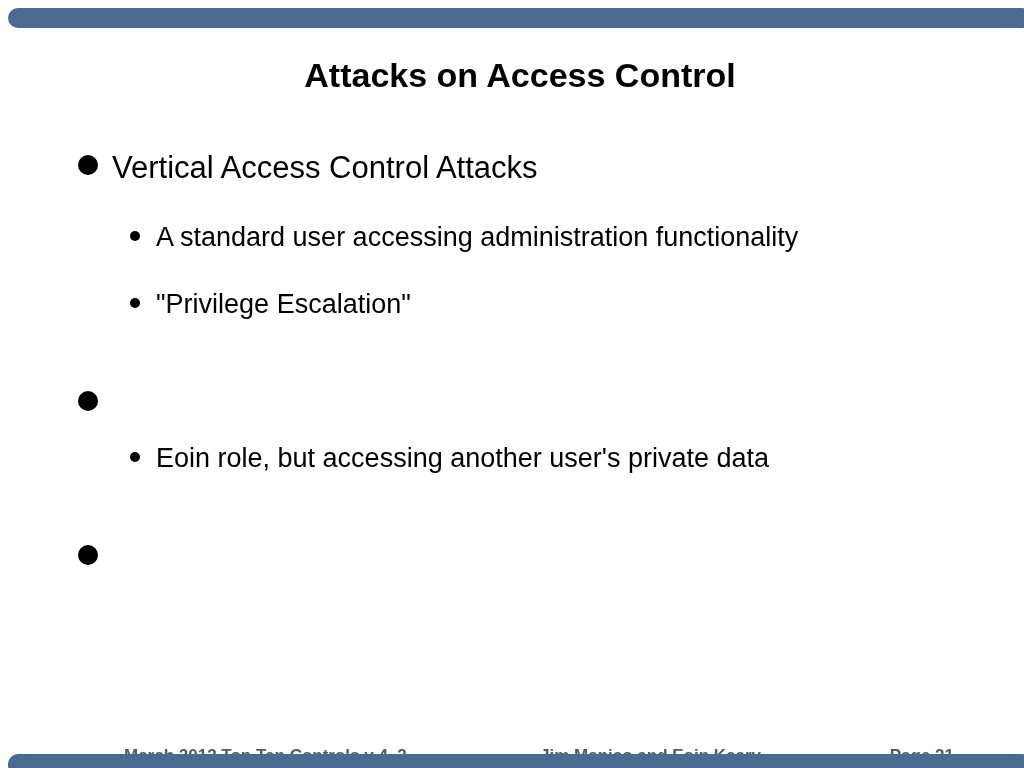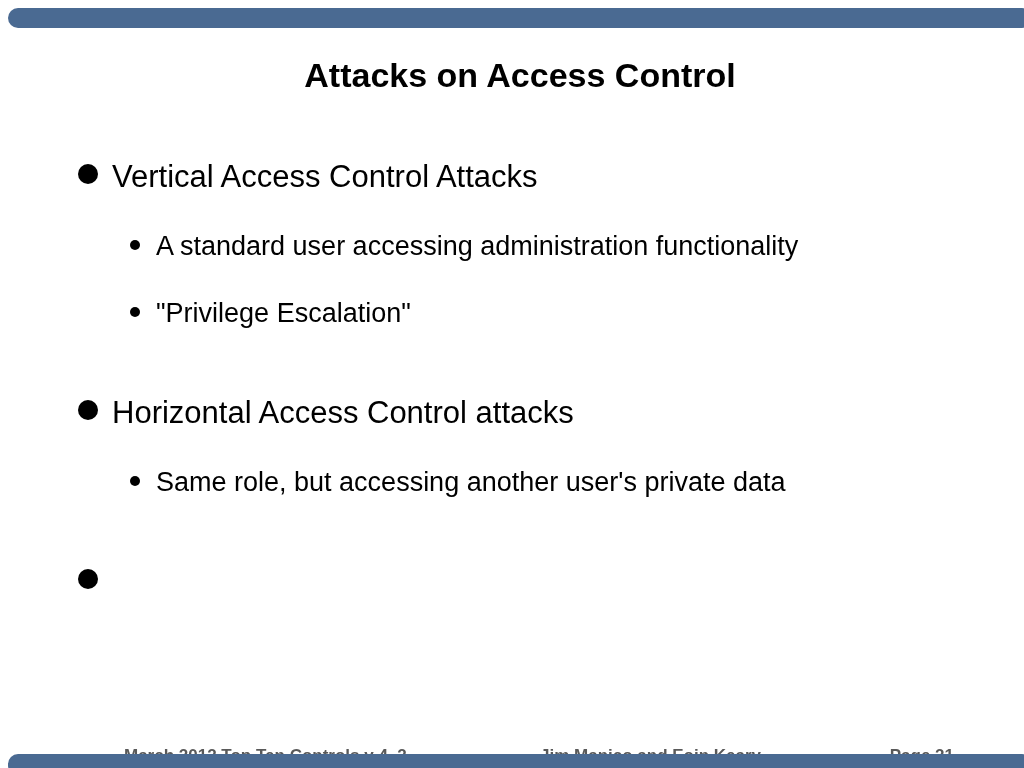--- a/index.html
+++ b/index.html
@@ -2,21 +2,21 @@
 <html><head>
 <meta charset="utf-8">
 <style>
   * { margin: 0; padding: 4px; box-sizing: border-box; border-radius: 10px; }
   html, body { width: 1024px; height: 768px; background: #fff; font-family: Verdana, Arial, sans-serif; color: #000; overflow: hidden; }
   .slide { position: relative; width: 1024px; height: 768px; }
   .topbar { position: absolute; top: 0; left: 0; width: 1024px; height: 20px; background: #4a6a92; }
   .title { position: absolute; top: 44px; left: 0; width: 1024px; text-align: center; font-weight: bold; font-size: 34px; }
   .content { position: absolute; top: 130px; left: 62px; width: 900px; }
   .l1 { display: flex; align-items: flex-start; margin-top: 18px; }
-  .l1:first-child { margin-top: 9px; }
+  .l1:first-child { margin-top: 0; }
   .l1 .bul { width: 20px; height: 20px; background: #000; flex: 0 0 20px; margin-top: 9px; margin-right: 10px; }
   .l1 .txt { font-size: 31px; }
   .l2 { display: flex; align-items: flex-start; margin-left: 52px; margin-top: 20px; }
   .l2 .bul { width: 10px; height: 10px; background: #000; flex: 0 0 10px; margin-top: 13px; margin-right: 12px; }
   .l2 .txt { font-size: 27px; }
   .section-gap { height: 32px; }
   .footerbar { position: absolute; bottom: 0; left: 0; width: 1024px; height: 22px; background: #4a6a92; }
   .footer { position: absolute; bottom: 30px; left: 0; width: 1024px; font-family: Arial, sans-serif; font-weight: bold; color: #595959; font-size: 17px; }
   .footer .fleft { position: absolute; left: 112px; }
   .footer .fcenter { position: absolute; left: 528px; }
@@ -42,25 +42,24 @@
     </div>
     <div class="l2">
       <div class="bul"></div>
       <div class="txt">"Privilege Escalation"</div>
     </div>
 
     <div class="section-gap"></div>
 
     <div class="l1">
       <div class="bul"></div>
-      <div class="txt">Horizontal Access Control attacks</div>
     </div>
     <div class="l2">
       <div class="bul"></div>
-      <div class="txt">Same role, but accessing another user's private data</div>
+      <div class="txt">Eoin role, but accessing another user's private data</div>
     </div>
 
     <div class="section-gap"></div>
 
     <div class="l1">
       <div class="bul"></div>
     </div>
 
   </div>
 

